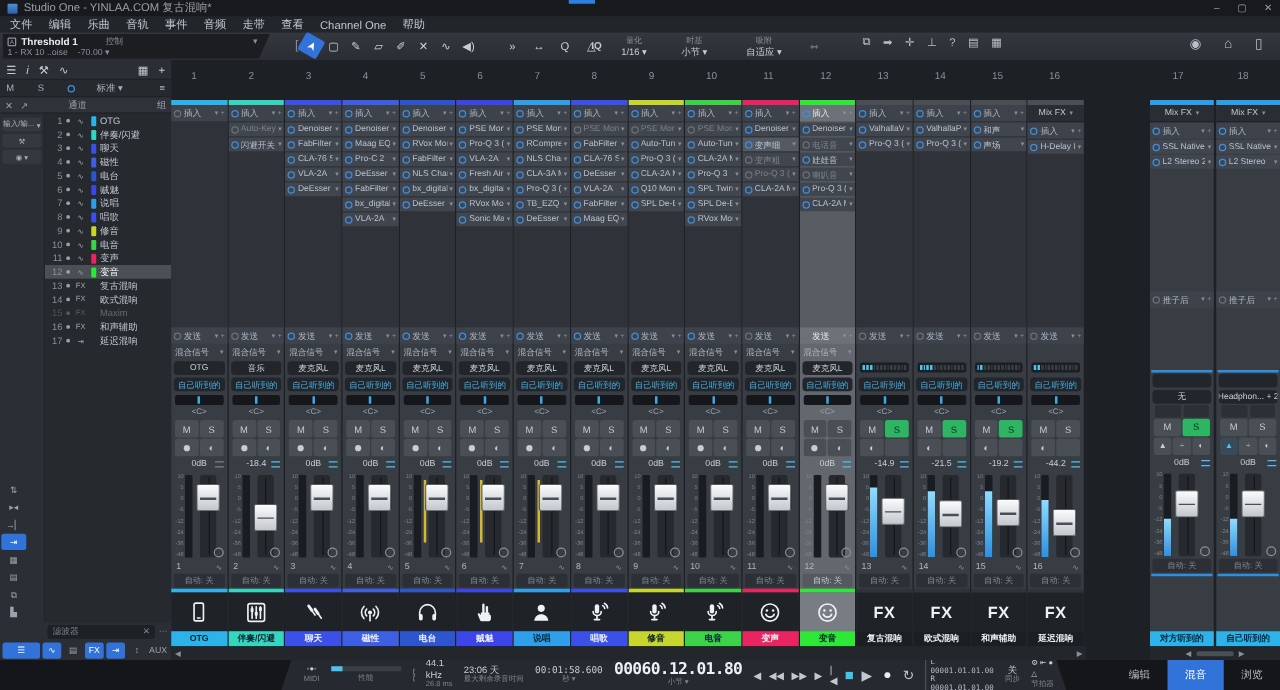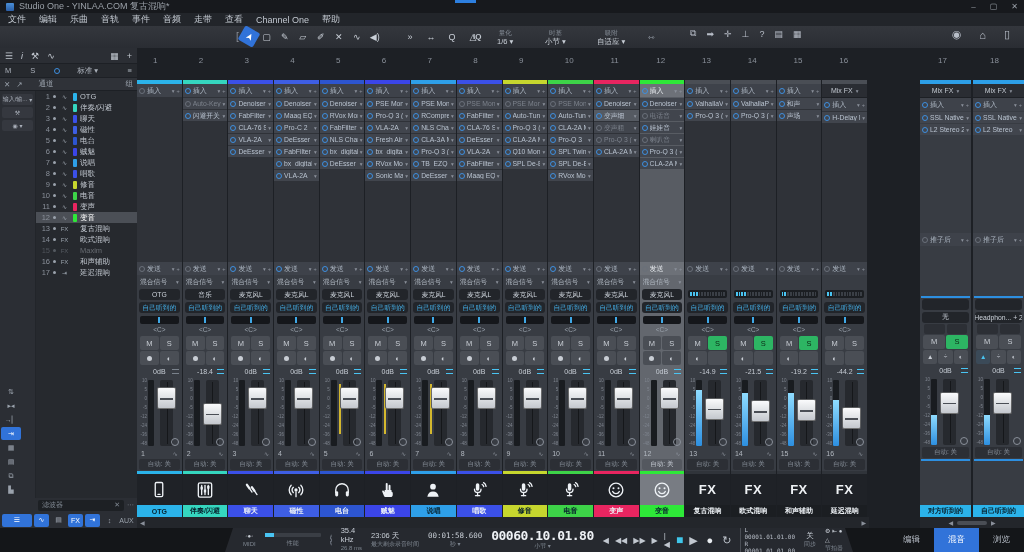--- a/index.html
+++ b/index.html
@@ -200,41 +200,53 @@
       <span>音轨</span>
       <span>事件</span>
       <span>音频</span>
       <span>走带</span>
       <span>查看</span>
       <span>Channel One</span>
       <span>帮助</span>
     </div>
 
   <div id="toolbar">
+    <div id="macro">
+      <div class="r1">
+        <span class="mk-ic">A</span>
+        <b style="font-size:8px;color:#e8ecf0;">Threshold 1</b>
+        <span style="margin-left:18px;color:#8a909a;">控制</span>
+        <span style="margin-left:auto;color:#8a909a;">▾</span>
+      </div>
+      <div class="r2">
+        <span>1 - RX 10 ..oise</span>
+        <span><span>-70.00</span> ▾</span>
+      </div>
+    </div>
     <div id="toolgrp">
         <span style="color:#8a909a;font-size:10px;">[</span>
         <div class="tbtn active" style="transform: rotate(-60deg);">➤</div>
         <div class="tbtn">▢</div>
         <div class="tbtn">✎</div>
         <div class="tbtn">▱</div>
         <div class="tbtn">✐</div>
         <div class="tbtn">✕</div>
         <div class="tbtn">∿</div>
         <div class="tbtn">◀)</div>
       </div>
     <div id="playgrp">
         <div class="tbtn">»</div>
         <div class="tbtn">↔</div>
         <div class="tbtn">Q</div>
         <div class="tbtn">△</div>
       </div>
     <span id="iq">IQ</span>
     <div class="ddstack" style="left:497px;">
       <span class="lab">量化</span>
-      <span class="val"><span>1/6</span> ▾</span>
+      <span class="val"><span>1/16</span> ▾</span>
     </div>
     <div class="ddstack" style="left:545px;">
       <span class="lab">时基</span>
       <span class="val"><span>小节</span> ▾</span>
     </div>
     <div class="ddstack" style="left:597px;">
       <span class="lab">吸附</span>
       <span class="val"><span>自适应</span> ▾</span>
     </div>
     <span style="position:absolute;left:648px;top:7px;color:#9aa2ac;font-size:8px;">⇿</span>
@@ -268,21 +280,21 @@
       <div class="ph2">
         <span>M</span>
         <span style="margin-left:14px;">S</span>
         <span class="pwr" style="margin-left:14px;"></span>
         <span style="margin-left:12px;"><span>标准</span> ▾</span>
         <span style="margin-left:auto;">≡</span>
       </div>
       <div class="thead">
         <span>✕</span>
         <span>↗</span>
-        <span style="margin-left:10px;">通道</span>
+        <span style="margin-left:26px;">通道</span>
         <span style="margin-left:auto;">组</span>
       </div>
       <div id="pbody">
         <div id="rail">
           <div class="railctl"><span>输入/输...</span> ▾</div>
           <div class="railctl">⚒</div>
           <div class="railctl">◉ ▾</div>
           <div id="railstack">
               <div class="rcell">⇅</div>
               <div class="rcell">▸◂</div>
@@ -2135,33 +2147,33 @@
       <div class="tstack ctr">
         <span class="v" style="font-size:6px;">◦●◦</span>
         <span class="l">MIDI</span>
       </div>
       <div class="tstack ctr">
         <span id="perfbar"></span>
         <span class="l">性能</span>
       </div>
       <div id="spinner"></div>
       <div class="tstack">
-        <span class="v">35.4 kHz</span>
+        <span class="v">44.1 kHz</span>
         <span class="l">26.8 ms</span>
       </div>
       <div class="tstack">
         <span class="v">23:06 天</span>
         <span class="l">最大剩余录音时间</span>
       </div>
       <div class="tstack ctr">
         <span class="v" style="font-family:'DejaVu Sans Mono',monospace;">00:01:58.600</span>
         <span class="l"><span>秒</span> ▾</span>
       </div>
       <div class="tstack ctr">
-        <span id="bigtime">00060.10.01.80</span>
+        <span id="bigtime">00060.12.01.80</span>
         <span class="l"><span>小节</span> ▾</span>
       </div>
       <div style="display:flex;gap:6px;align-items:center;" id="tpbtns">
           <span class="tpbtn ">◀</span>
           <span class="tpbtn ">◀◀</span>
           <span class="tpbtn ">▶▶</span>
           <span class="tpbtn ">▶</span>
           <span class="tpbtn ">|◀</span>
           <span class="tpbtn stop">■</span>
           <span class="tpbtn big">▶</span>

